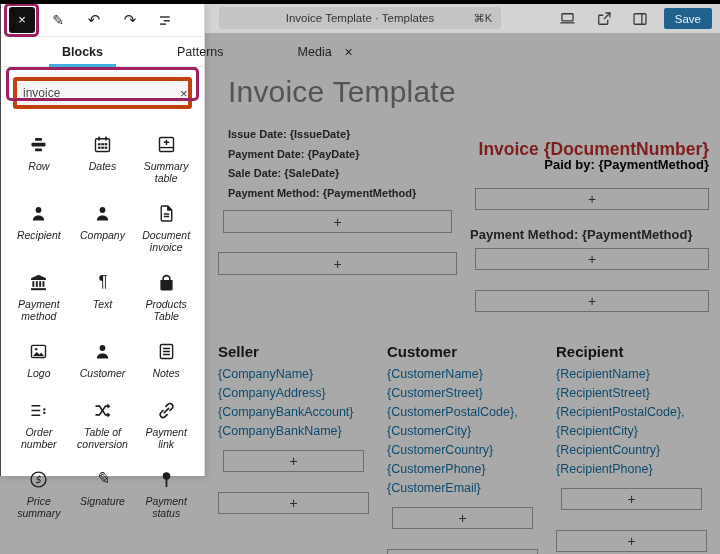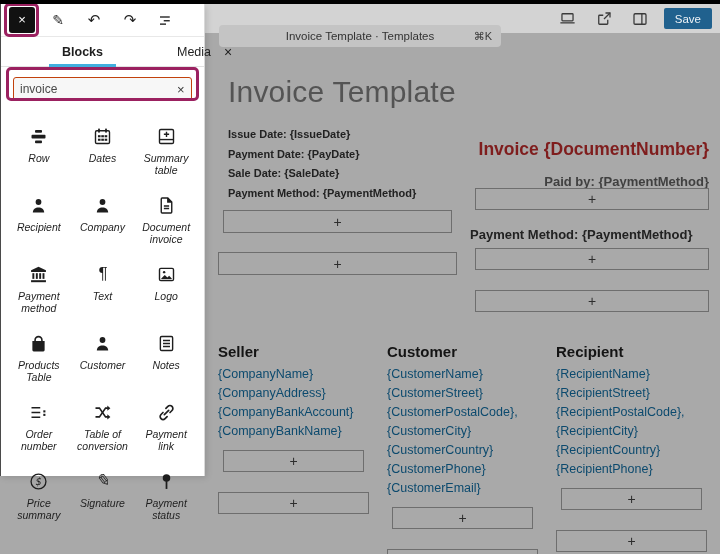--- a/index.html
+++ b/index.html
@@ -5,21 +5,21 @@
   * { margin:0; padding:0; box-sizing:border-box; }
   html,body { width:720px; height:554px; }
   body { font-family:"Liberation Sans", sans-serif; background:#000; }
   .page { position:relative; width:720px; height:554px; overflow:hidden; background:#a9a9a9; }
   .top-black { position:absolute; top:0; left:0; width:720px; height:4px; background:#000; z-index:60; }
 
   
   .topbar { position:absolute; top:4px; left:0; width:720px; height:29px; background:#d3d3d3; z-index:10; }
   .cmdbar { position:absolute; top:3px; left:50%; transform:translateX(-50%); width:282px; height:22px;
             background:#c4c4c4; border-radius:4px; display:flex; align-items:center; justify-content:center;
-            font-size:11.5px; color:#333; cursor:pointer;margin-top:18px; }
+            font-size:11.5px; color:#333; cursor:pointer; }
   .cmdbar .shortcut { position:absolute; right:9px; font-size:11px; color:#3a3a3a; }
   .topbar-right { position:absolute; top:0; right:8px; height:29px; display:flex; align-items:center; gap:12px; }
   .tb-icon { width:24px; height:24px; display:flex; align-items:center; justify-content:center; cursor:pointer; }
   .tb-icon svg { display:block; }
   .save-btn { height:21px; padding:0 11px; background:#20618e; color:#eef3f7; font-size:11.5px;
               border:none; border-radius:2px; display:flex; align-items:center; cursor:pointer; }
 
   
   .panel { position:absolute; top:4px; left:0; width:205px; height:472px; background:#fff; z-index:20;
            border-right:1px solid #d9d9d9; border-left:1px solid #4a4a4a; box-shadow:2px 2px 6px rgba(0,0,0,0.12); }
@@ -33,21 +33,21 @@
   .pt-btn { width:26px; height:26px; border:none; background:transparent; display:flex; align-items:center;
             justify-content:center; font-size:15px; color:#1e1e1e; cursor:pointer; }
   .pt-btn.pencil { font-size:14px; }
   .tabs { display:flex; align-items:center; height:30px; border-bottom:1px solid #e2e2e2; position:relative; }
   .tab { padding:0 13px; height:30px; display:flex; align-items:center; font-size:12.5px; color:#1e1e1e;
          cursor:pointer; position:relative; background:none; border:none; font-family:inherit;margin-left:48px; }
   .tab.active { font-weight:700; }
   .tab.active::after { content:""; position:absolute; left:0; right:0; bottom:0; height:3px; background:#41afdf; }
   .tabs-close { margin-left:auto; margin-right:8px; border:none; background:none; font-size:14px; color:#1e1e1e; cursor:pointer; }
   .search-wrap { padding:10px 12px 6px 12px; }
-  .search-box { height:24px; background:#f7f7f7; border:1px solid #c2410c; border-radius:3px;
+  .search-box { height:32px; background:#f7f7f7; border:4px solid #c2410c; border-radius:3px;
                 display:flex; align-items:center; padding:0 6px; }
   .search-box input { flex:1; border:none; background:transparent; outline:none; font-size:12px; color:#4a4a4a;
                       font-family:inherit; }
   .search-clear { border:none; background:none; font-size:13px; color:#3a3a3a; cursor:pointer; padding:0 2px; }
 
   .blk-grid { display:grid; grid-template-columns:repeat(3,1fr); padding:8px 6px;font-style:italic; }
   .blk { display:flex; flex-direction:column; align-items:center; justify-content:flex-start;
          padding:9px 2px 8px 2px; min-height:59px; cursor:pointer; border-radius:3px; }
   .bicon { height:24px; display:flex; align-items:center; justify-content:center; color:#1e1e1e; }
   .bicon svg { display:block; }
@@ -58,22 +58,22 @@
   .canvas { position:absolute; top:33px; left:0; width:720px; height:456px; background:#a9a9a9; z-index:5; }
   .doc-title { position:absolute; left:228px; top:42px; font-size:30px; font-weight:400; color:#545454;
                letter-spacing:0.2px; }
   .meta { position:absolute; left:228px; top:92px; font-size:11px; line-height:19.5px; font-weight:700; color:#222; }
   .appender { position:absolute; border:1px solid #6e6e6e; display:flex; align-items:center; justify-content:center;
               font-size:14px; color:#2d2d2d; cursor:pointer; background:transparent; }
   .ap-a1 { left:223px; top:177px; width:229px; height:23px; }
   .ap-a2 { left:218px; top:219px; width:239px; height:23px; }
   .inv-head { position:absolute; left:470px; top:106px; width:239px; text-align:right; font-size:17.5px;
               font-weight:700; color:#7f1d1d; }
-  .paid-by { position:absolute; left:470px; top:141px; width:239px; text-align:right; font-size:13px;
-             font-weight:700; color:#404040; }
+  .paid-by { position:absolute; left:470px; top:124px; width:239px; text-align:right; font-size:13px;
+             font-weight:700; color:#000000; }
   .ap-b1 { left:475px; top:155px; width:234px; height:22px; }
   .pay-line { position:absolute; left:470px; top:194px; font-size:13px; font-weight:700; color:#222; }
   .ap-b2 { left:475px; top:215px; width:234px; height:22px; }
   .ap-b3 { left:475px; top:257px; width:234px; height:22px; }
 
   .cols { position:absolute; left:218px; top:310px; display:flex; gap:18px; }
   .col { width:151px; }
   .col h3 { font-size:15px; font-weight:700; color:#141414; margin-bottom:5px; }
   .col .line { font-size:12.5px; line-height:19px; font-weight:400; color:#0c4a6e; }
   .col .appender { position:static; height:22px; }
@@ -182,20 +182,21 @@
           <path d="M4 8h13"></path>
             <path d="M9 13h8"></path>
             <path d="M4 17.5h8"></path>
         </svg>
       </button>
       <div class="hl-box hl-close"></div>
     </div>
 
     <div class="tabs">
       <button class="tab active">Blocks</button>
+      <button class="tab">Patterns</button>
       <button class="tab">Media</button>
       <button class="tabs-close">×</button>
     </div>
 
     <div class="search-wrap">
       <div class="search-box">
         <input type="text" value="invoice" style="">
         <button class="search-clear">×</button>
       </div>
     </div>
@@ -290,35 +291,35 @@
       <div class="blk">
         <span class="bicon">
           <span class="glyph">¶</span>
         </span>
         <span class="blabel">Text</span>
       </div>
 
       <div class="blk">
         <span class="bicon">
           <svg width="21" height="21" viewBox="0 0 24 24" fill="#1e1e1e">
+            <path d="M7.2 9V8a4.8 4.8 0 0 1 9.6 0v1h2.2v10.5A1.5 1.5 0 0 1 17.5 21h-11A1.5 1.5 0 0 1 5 19.5V9h2.2zm1.8 0h6V8a3 3 0 0 0-6 0v1z"></path>
+          </svg>
+        </span>
+        <span class="blabel">Products Table</span>
+      </div>
+
+      <div class="blk">
+        <span class="bicon">
+          <svg width="21" height="21" viewBox="0 0 24 24" fill="#1e1e1e">
             <rect x="4" y="5" width="16" height="14" rx="1.5" fill="none" stroke="#1e1e1e" stroke-width="1.6"></rect>
             <path d="M6 16.5l4-4 3 3 2-2 3 3v1H6z"></path>
               <circle cx="9.3" cy="9.3" r="1.4"></circle>
           </svg>
         </span>
         <span class="blabel">Logo</span>
-      </div>
-
-      <div class="blk">
-        <span class="bicon">
-          <svg width="21" height="21" viewBox="0 0 24 24" fill="#1e1e1e">
-            <path d="M7.2 9V8a4.8 4.8 0 0 1 9.6 0v1h2.2v10.5A1.5 1.5 0 0 1 17.5 21h-11A1.5 1.5 0 0 1 5 19.5V9h2.2zm1.8 0h6V8a3 3 0 0 0-6 0v1z"></path>
-          </svg>
-        </span>
-        <span class="blabel">Products Table</span>
       </div>
 
       <div class="blk">
         <span class="bicon">
           <svg width="21" height="21" viewBox="0 0 24 24" fill="#1e1e1e">
             <circle cx="12" cy="8" r="3.3"></circle>
               <path d="M5.5 20c0-3.6 2.9-5.8 6.5-5.8s6.5 2.2 6.5 5.8z"></path>
           </svg>
         </span>
         <span class="blabel">Customer</span>

